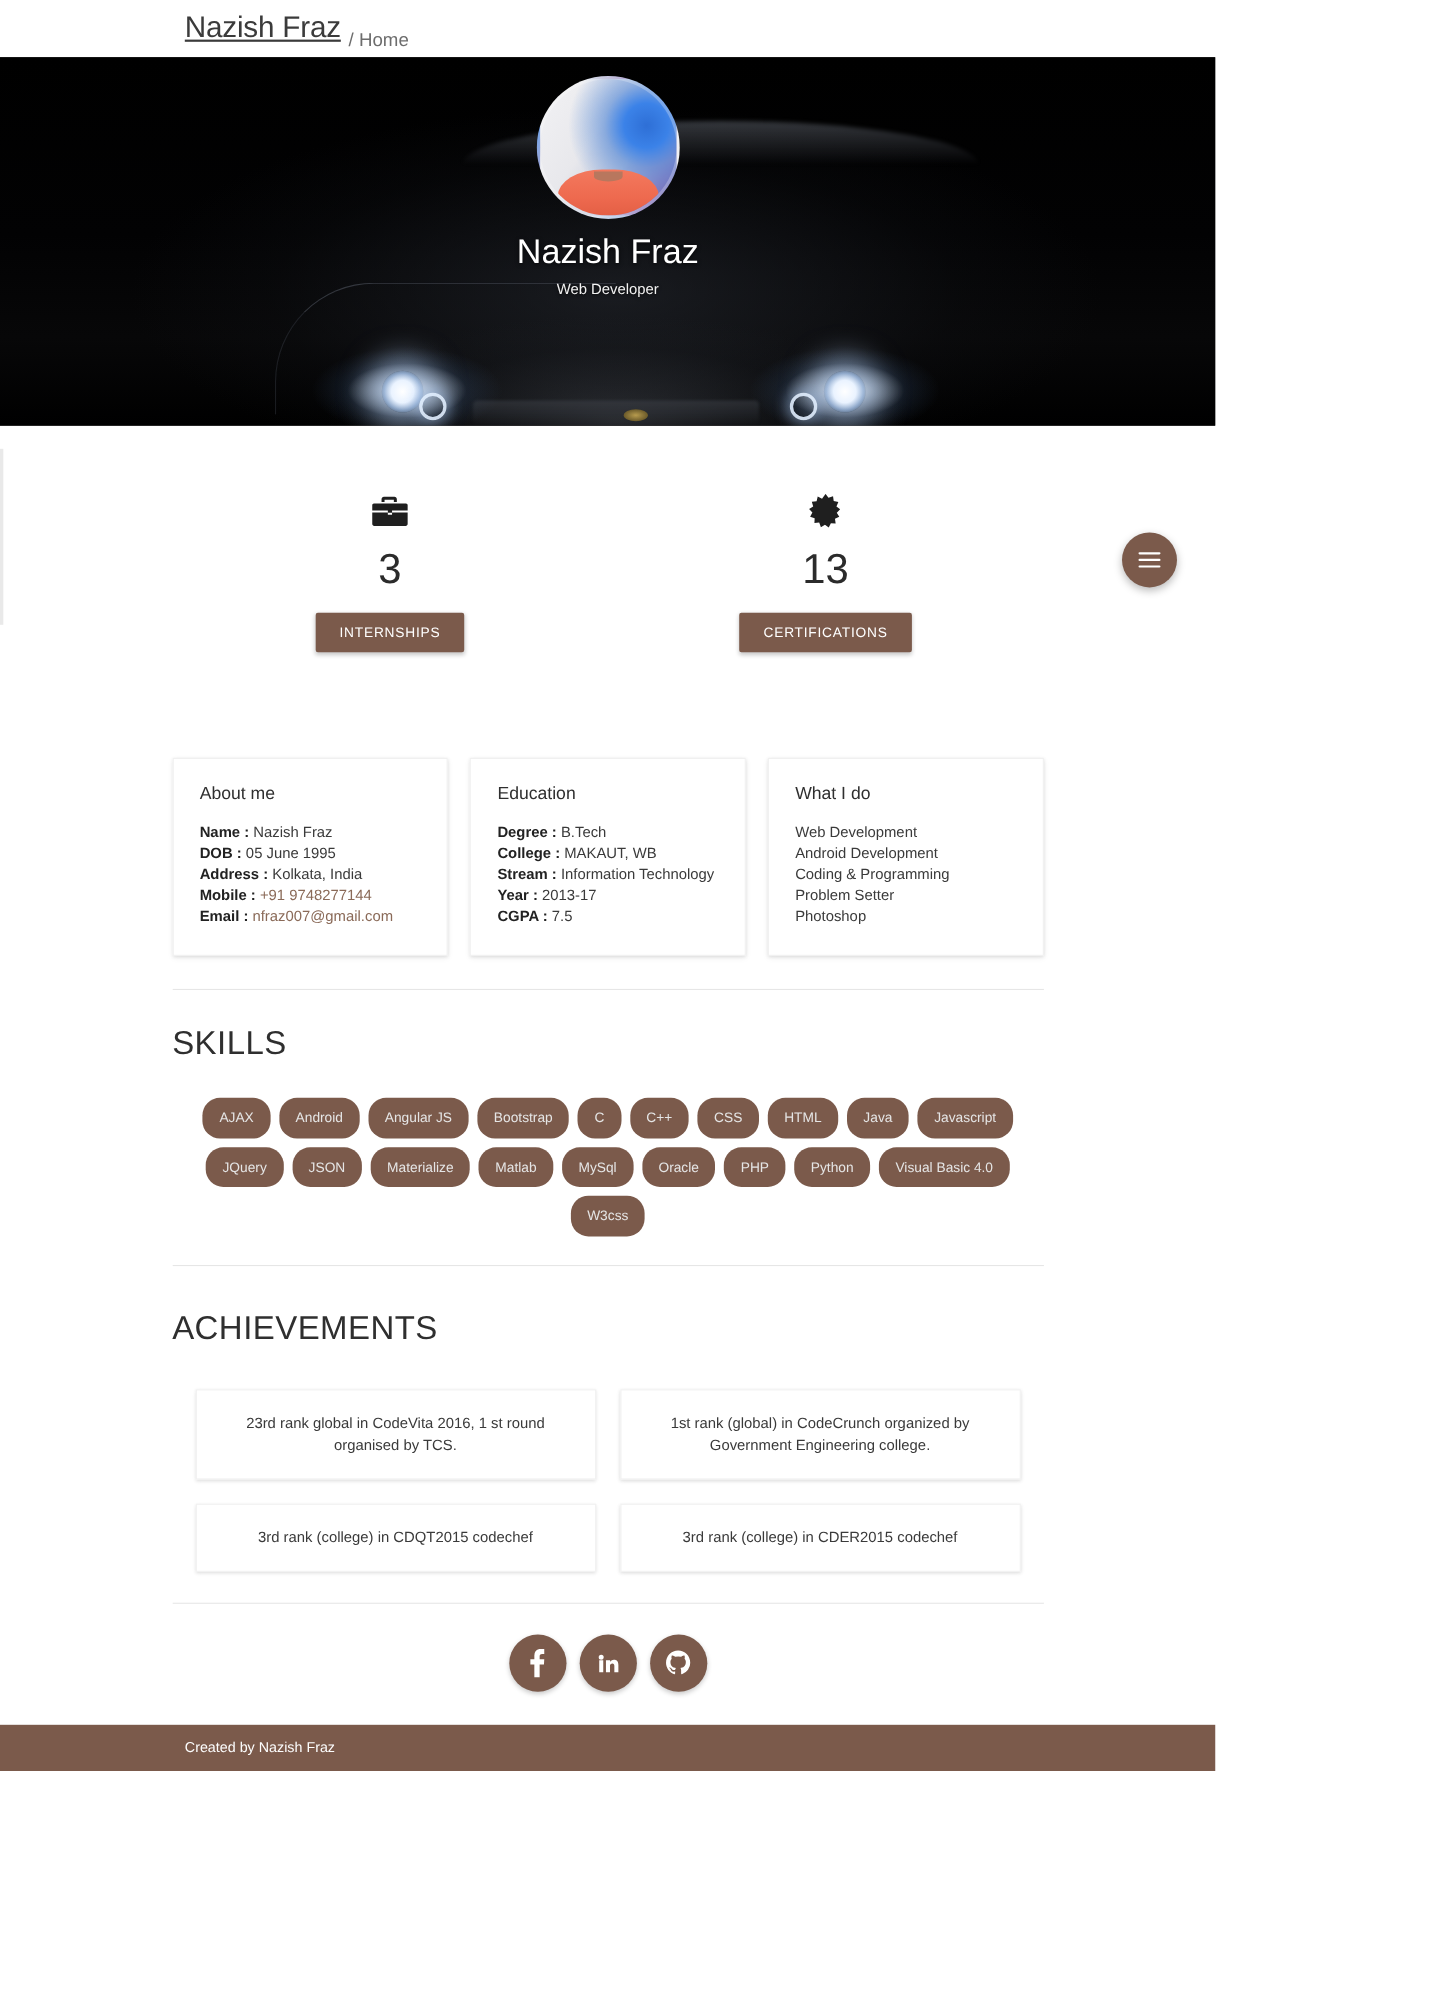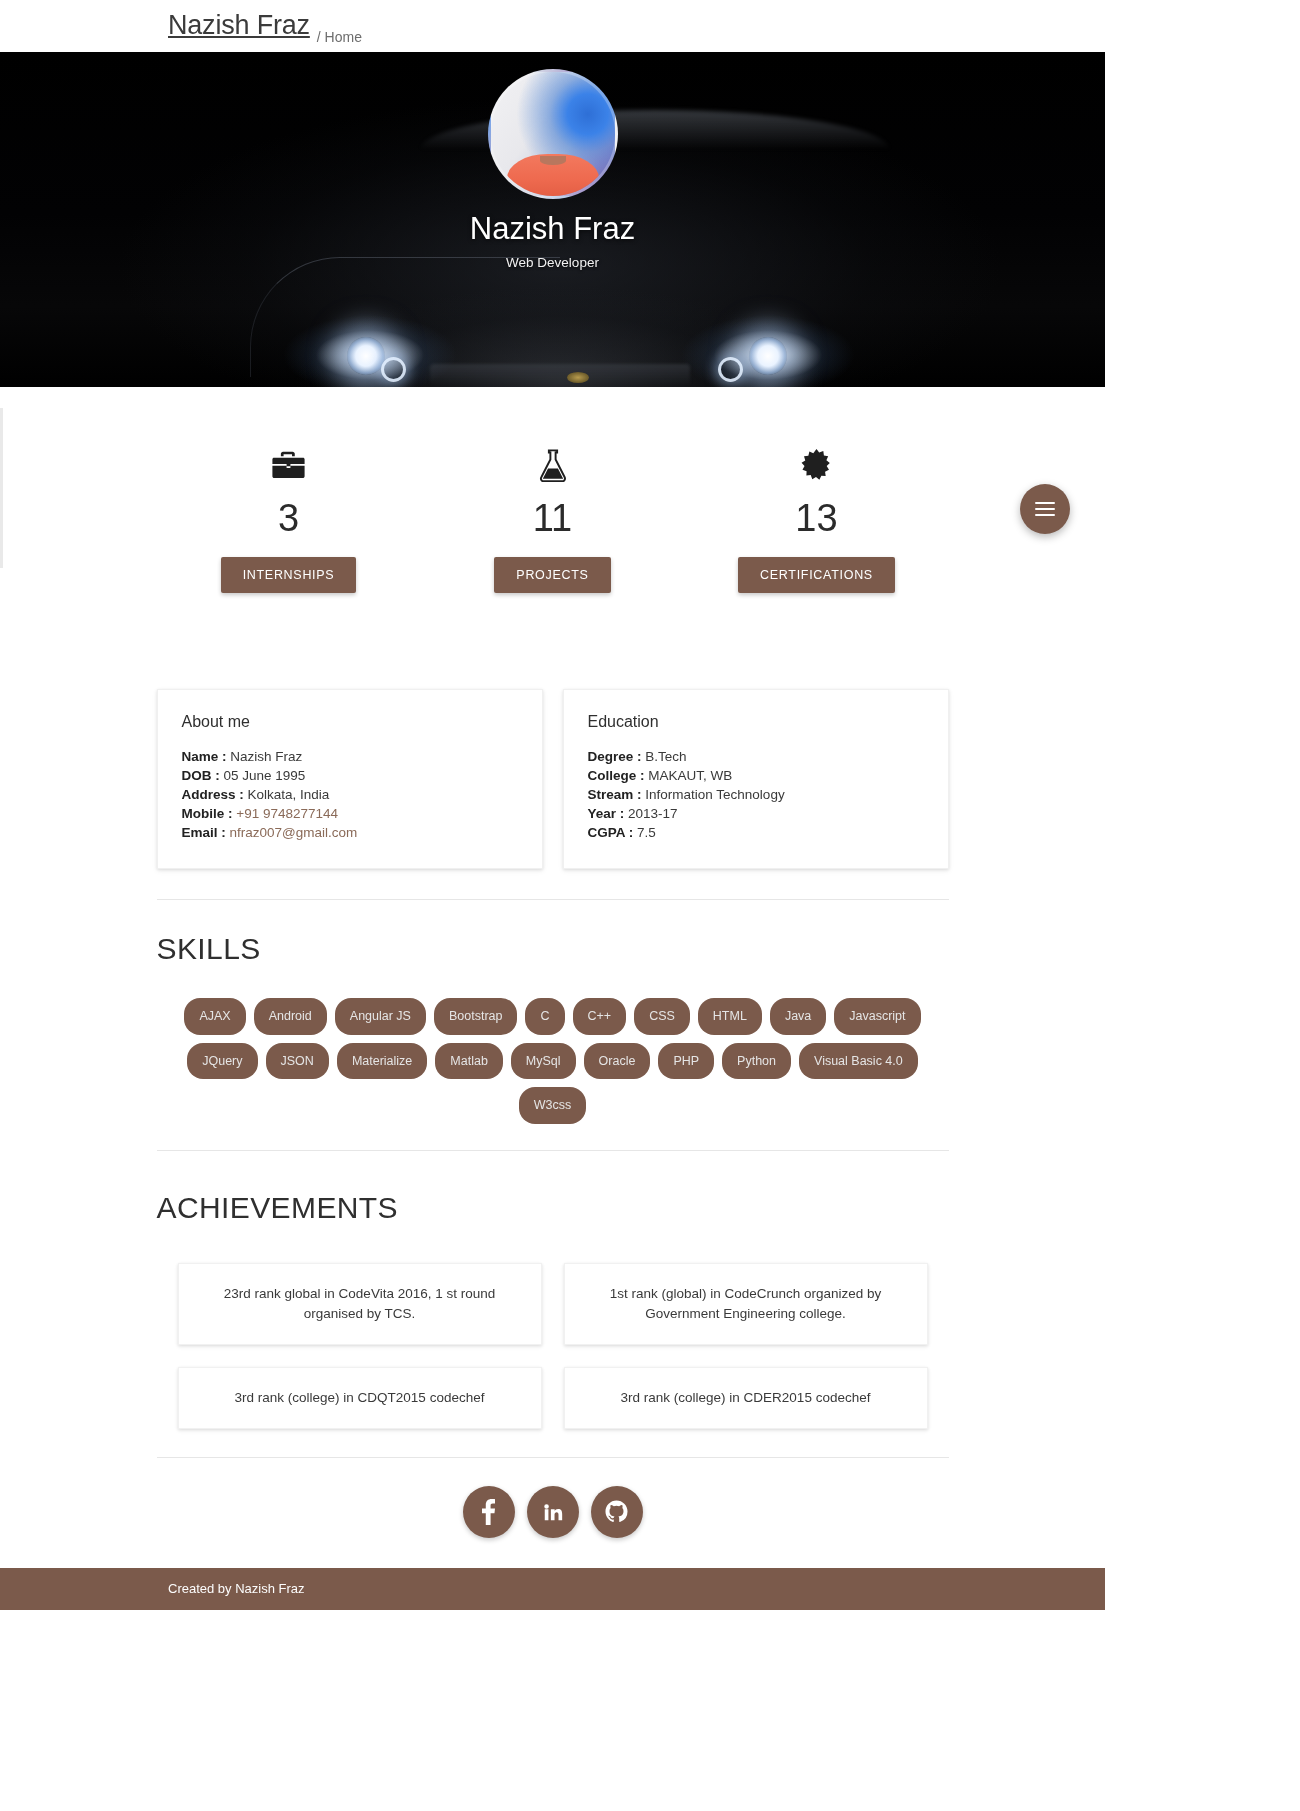--- a/index.html
+++ b/index.html
@@ -21,21 +21,21 @@
     padding-left: 168px;
     border-bottom: 1px solid #ffffff;
   }
   .brand {
     font-size: 27px;
     color: #3b3b3b;
     font-weight: 400;
     letter-spacing: -0.2px;
   }
   .breadcrumb {
-    font-size: 14px;
+    font-size: 17px;
     color: #6d6d6d;
     margin-left: 7px;
     margin-top: 22px;
   }
 
   
   .hero {
     position: relative;
     height: 335px;
     background: #000000;
@@ -367,30 +367,20 @@
           <svg width="33" height="30" viewBox="0 0 24 22" fill="#1f1f1f">
             <path d="M9 1.2h6c.9 0 1.6.7 1.6 1.6V4.6h-2V3.2H8.4v1.4h-2V2.8c0-.9.7-1.6 1.6-1.6z"></path>
             <path d="M1.3 5.6h21.4c.6 0 1.1.5 1.1 1.1v3.6H13.4v1.6h-2.8V10.3H.2V6.7c0-.6.5-1.1 1.1-1.1z"></path>
             <path d="M.2 11.6h10.4v1.6h2.8v-1.6H23.8v7.7c0 .7-.6 1.3-1.3 1.3H1.5c-.7 0-1.3-.6-1.3-1.3v-7.7z"></path>
           </svg>
         </div>
         <div class="stat-num">3</div>
         <button class="stat-btn">INTERNSHIPS</button>
       </div>
 
-      <div class="stat">
-        <div class="stat-icon">
-          <svg width="28" height="33" viewBox="0 0 20 24" fill="#1f1f1f">
-            <path d="M7 1h6v1.5h-1.1v5.1l6.6 12.9c.7 1.4-.3 3-1.8 3H3.3c-1.6 0-2.6-1.6-1.8-3l6.6-12.9V2.5H7V1z" fill="none" stroke="#1f1f1f" stroke-width="1.4"></path>
-            <path d="M6.4 14.2h7.2l3.8 7.4H2.6z"></path>
-          </svg>
-        </div>
-        <div class="stat-num">11</div>
-        <button class="stat-btn">PROJECTS</button>
-      </div>
 
       <div class="stat">
         <div class="stat-icon">
           <svg width="33" height="33" viewBox="0 0 32 32" fill="#1f1f1f">
             <path d="M16 0l2.6 3.3 4-1.3.6 4.2 4.1.9-1.7 3.9 3.3 2.6-3 3 2.2 3.6-3.8 1.8.6 4.2-4.2-.3-1.9 3.8-3.3-2.6-3.6 2.2-1.5-4-4.2.4.2-4.2-4-1.4 2-3.7-2.9-3.1 3.6-2.2-1.2-4.1 4.2-.5 1-4.1 3.8 1.8z"></path>
           </svg>
         </div>
         <div class="stat-num">13</div>
         <button class="stat-btn">CERTIFICATIONS</button>
       </div>
@@ -439,20 +429,28 @@
         <p>
           <b>Year :</b>
           <span>2013-17</span>
         </p>
         <p>
           <b>CGPA :</b>
           <span>7.5</span>
         </p>
       </div>
 
+      <div class="card">
+        <h3>What I do</h3>
+        <p>Web Development</p>
+        <p>Android Development</p>
+        <p>Coding &amp; Programming</p>
+        <p>Problem Setter</p>
+        <p>Photoshop</p>
+      </div>
     </div>
 
     <div class="hr"></div>
 
     <h2 class="sec-title skills">SKILLS</h2>
     <div class="chips">
       <span class="chip">AJAX</span>
       <span class="chip">Android</span>
       <span class="chip">Angular JS</span>
       <span class="chip">Bootstrap</span>

